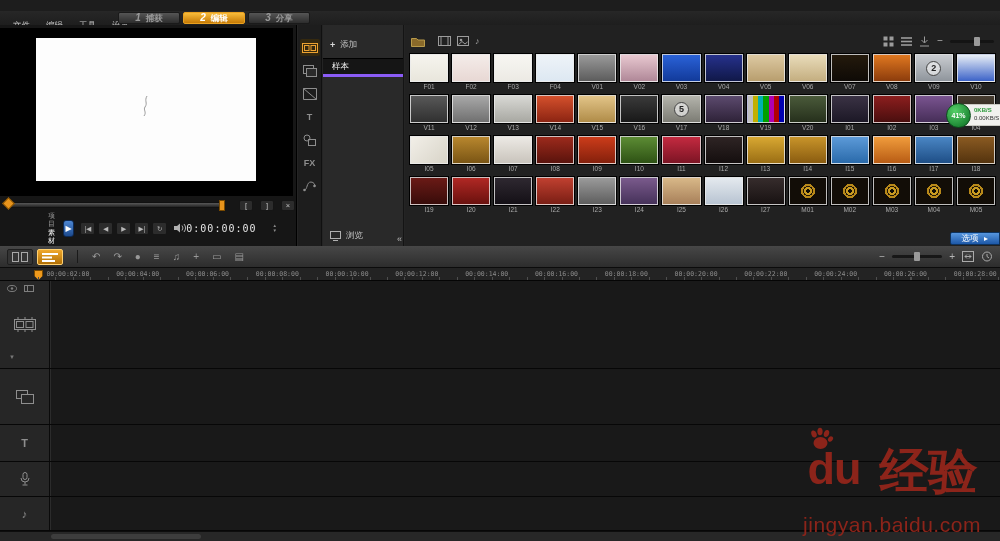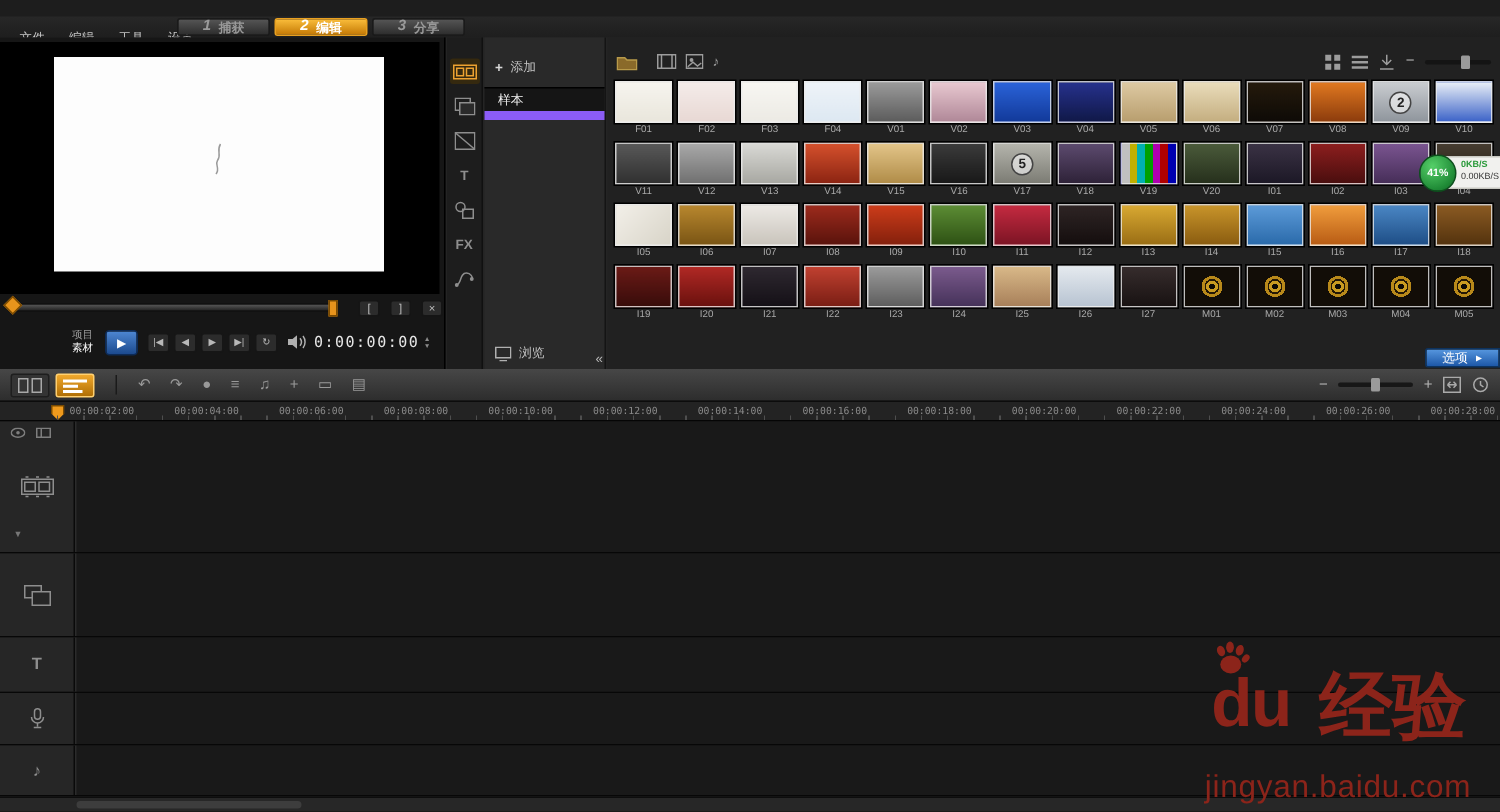--- a/index.html
+++ b/index.html
@@ -38,33 +38,33 @@
   .trim-icons{display:flex;gap:7px;margin-left:14px;}
   .trim-btn{width:14px;height:11px;background:#2c2c2c;border:1px solid #151515;border-radius:2px;color:#c0c0c0;font-size:7.5px;line-height:10px;text-align:center;box-sizing:border-box;}
   .controls-row{position:absolute;left:5px;right:5px;top:190px;height:26px;display:flex;align-items:center;}
   .mode-stack{display:flex;flex-direction:column;gap:1px;margin-left:40px;}
   .mode-btn{font-size:7px;color:#9a9a9a;line-height:8px;padding:0 3px;}
   .mode-btn.selected{color:#fff;}
   .play-btn{width:22px;height:17px;margin-left:5px;background:linear-gradient(180deg,#4d86d2,#1c4a8e);border:1px solid #0d2a55;border-radius:3px;color:#fff;font-size:8px;line-height:15px;text-align:center;box-sizing:border-box;}
   .transport{display:flex;gap:3px;margin-left:6px;}
   .transport-btn{min-width:15px;height:13px;background:#2c2c2c;border:1px solid #161616;border-radius:2px;color:#b8b8b8;font-size:6.5px;line-height:12px;text-align:center;padding:0 2px;box-sizing:border-box;}
   .volume-btn{margin-left:6px;color:#b0b0b0;}
-  .timecode-wrap{margin-left:auto;display:flex;align-items:center;gap:3px;margin-right:4px;}
+  .timecode-wrap{margin-left:auto;display:flex;align-items:center;gap:16px;margin-right:14px;}
   .timecode{color:#e6e6e6;font-size:10px;letter-spacing:1px;font-family:"DejaVu Sans Mono",monospace;}
   .spinners{display:flex;flex-direction:column;gap:1px;color:#8a8a8a;font-size:4.5px;line-height:4px;}
 
   
   .library-panel{position:absolute;left:298px;top:0;right:0;height:221px;background:#242424;}
   .lib-sidebar{position:absolute;left:0;top:0;width:24px;height:221px;background:#1d1d1d;border-right:1px solid #101010;display:flex;flex-direction:column;align-items:center;gap:6px;padding-top:14px;box-sizing:border-box;}
   .side-icon{width:20px;height:17px;display:flex;align-items:center;justify-content:center;color:#8e8e8e;font-size:9px;font-weight:bold;border-radius:2px;}
   .side-icon.active{color:#eda230;background:#35290f;}
   .lib-folders{position:absolute;left:25px;top:0;width:81px;height:221px;background:#292929;border-right:1px solid #141414;box-sizing:border-box;}
   .add-row{display:flex;align-items:center;gap:5px;color:#c2c2c2;font-size:8.5px;height:15px;padding:0 7px;margin-top:12px;}
   .add-plus{color:#d8d8d8;font-weight:bold;font-size:9px;}
-  .folder-item{margin-top:6px;height:15px;line-height:15px;padding:0 9px;color:#f0f0f0;font-size:8.5px;background:#151515;border-top:1px solid #000;border-bottom:6px solid #8b5cf6;}
+  .folder-item{margin-top:6px;height:15px;line-height:15px;padding:0 9px;color:#f0f0f0;font-size:8.5px;background:#151515;border-top:1px solid #000;border-bottom:3px solid #8b5cf6;}
   .browse-row{position:absolute;bottom:4px;left:0;right:0;display:flex;align-items:center;gap:5px;padding:0 7px;color:#c2c2c2;font-size:8.5px;}
   .lib-main{position:absolute;left:107px;top:0;right:0;height:221px;background:#212121;}
   .lib-toolbar{position:absolute;top:7px;left:6px;right:6px;height:18px;display:flex;align-items:center;gap:7px;color:#9c9c9c;}
   .filter-group{display:flex;gap:6px;align-items:center;margin-left:6px;color:#9c9c9c;}
   .lib-toolbar-right{margin-left:auto;display:flex;align-items:center;gap:7px;color:#9c9c9c;}
   .lib-zoom-track{width:44px;height:3px;background:#141414;border-radius:2px;position:relative;}
   .lib-zoom-knob{position:absolute;left:24px;top:-3px;width:6px;height:9px;background:#9a9a9a;border-radius:1px;}
   .thumb-grid{position:absolute;top:29px;left:5px;right:5px;bottom:18px;display:grid;grid-template-columns:repeat(14,1fr);gap:5px 4px;align-content:start;}
   .thumb-cell{display:flex;flex-direction:column;}
   .thumb{height:26px;border:1px solid rgba(235,235,235,.8);outline:1px solid #000;position:relative;display:flex;align-items:center;justify-content:center;}

